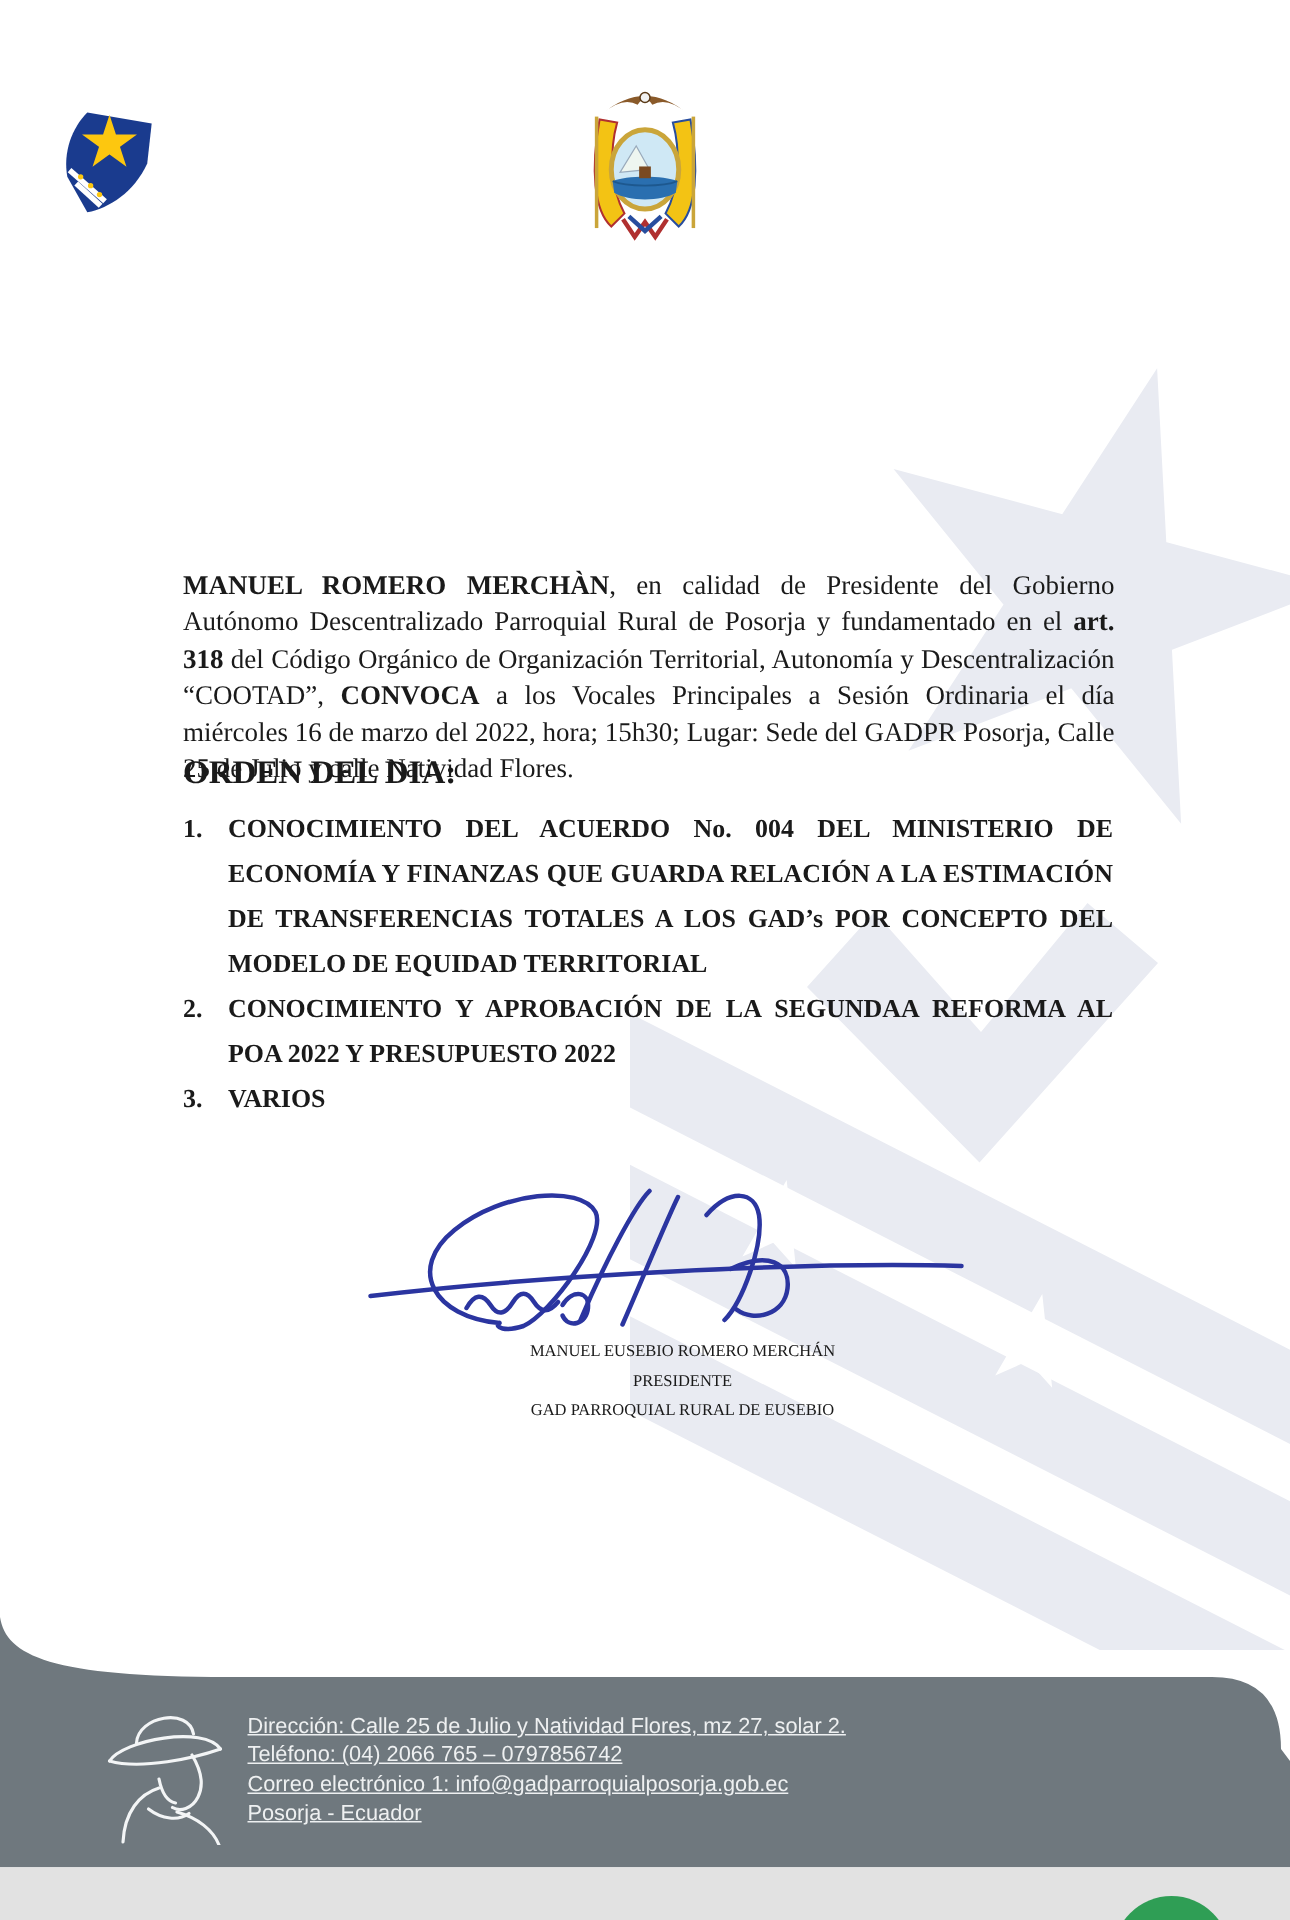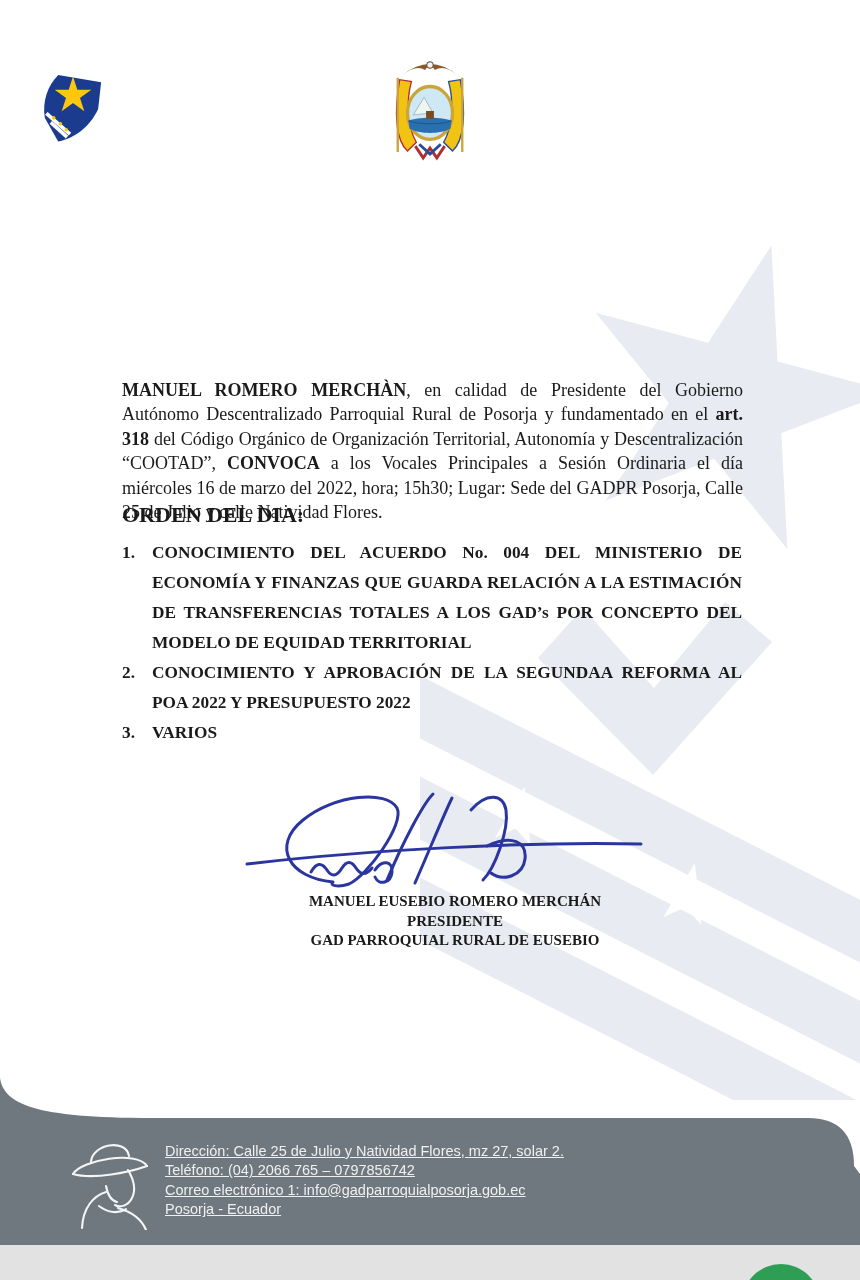--- a/index.html
+++ b/index.html
@@ -23,21 +23,21 @@
   
   .intro{position:absolute;left:122px;top:360px;width:621px;text-align:justify;
          font-size:18px;line-height:24.4px;}
   .agenda-head{position:absolute;left:122px;top:502px;font-size:22px;font-weight:bold;}
   .agenda{position:absolute;left:122px;top:538px;width:620px;font-weight:bold;font-size:17.3px;}
   .agenda-item{position:relative;padding-left:30px;text-align:justify;line-height:30px;}
   .agenda-item .num{position:absolute;left:0;top:0;}
   
   .signature{position:absolute;left:235px;top:784px;width:420px;height:112px;}
   .sigblock{position:absolute;left:180px;top:892px;width:550px;text-align:center;
-            font-weight:bold;font-size:15px;line-height:19.5px;}
+            font-weight:normal;font-size:11px;line-height:19.5px;}
   
   .footer-shape{position:absolute;left:0;top:1078px;width:860px;height:167px;}
   .footer-icon{position:absolute;left:66px;top:1126px;width:90px;height:104px;}
   .footer-text{position:absolute;left:165px;top:1142px;width:520px;
                font-family:"Liberation Sans",sans-serif;font-size:14.5px;
                line-height:19.4px;color:#eef0f1;text-decoration:underline;}
   .bottom-strip{position:absolute;left:0;top:1245px;width:860px;height:35px;background:#e2e2e2;}
   .green-badge{position:absolute;left:742px;top:1264px;width:78px;height:78px;
                border-radius:50%;background:#2f9e55;}
 </style>

